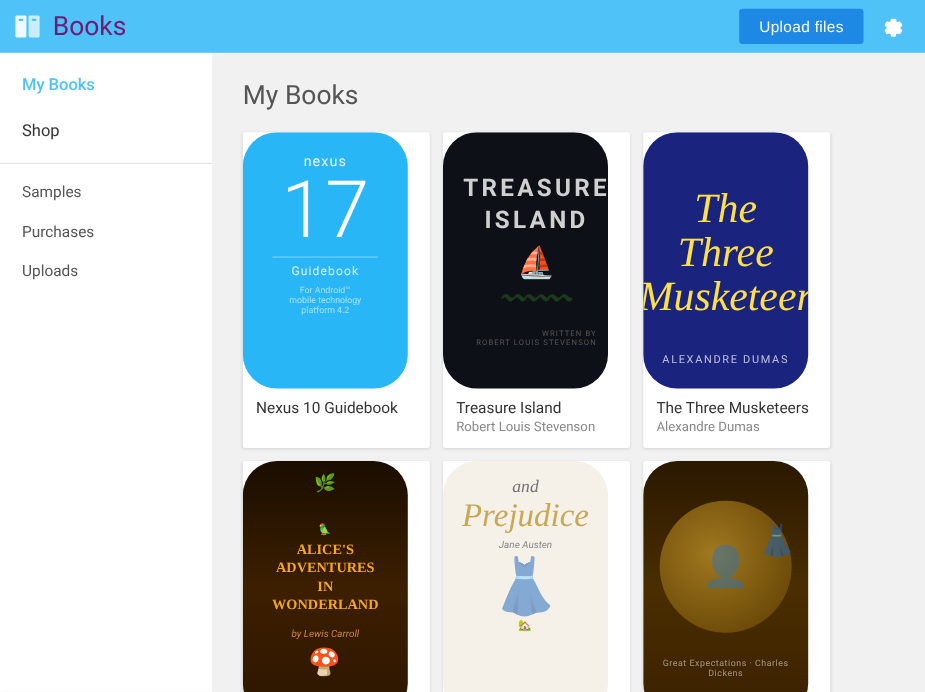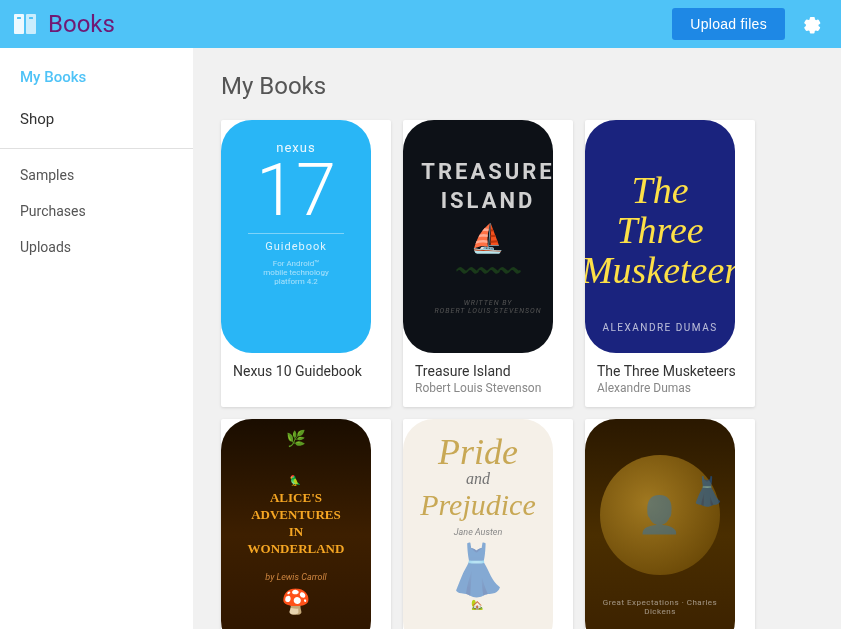--- a/index.html
+++ b/index.html
@@ -224,21 +224,21 @@
           <div class="book-title">Nexus 10 Guidebook</div>
         </div>
       </div>
 
       <div class="book-card">
         <div class="book-cover cover-treasure">
           <div style="display:flex;flex-direction:column;align-items:center;justify-content:center;height:100%;width:100%;padding:10px;">
             <div style="font-size:22px;font-weight:700;color:#d0d0d0;text-align:center;letter-spacing:3px;line-height:1.3;">TREASURE<br>ISLAND</div>
             <div style="font-size:28px;margin-top:6px;color:#666;">⛵</div>
             <div style="font-size:22px;color:#1a3a1a;letter-spacing:-1px;margin-top:-4px;">〰〰〰</div>
-            <div style="font-size:7px;color:#555;margin-top:16px;text-align:center;letter-spacing:1px;font-style:italic;">WRITTEN BY<br>ROBERT LOUIS STEVENSON</div>
+            <div style="font-size:7px;color:#555;margin-top:16px;text-align:right;letter-spacing:1px;">WRITTEN BY<br>ROBERT LOUIS STEVENSON</div>
           </div>
         </div>
         <div class="book-info">
           <div class="book-title">Treasure Island</div>
           <div class="book-author">Robert Louis Stevenson</div>
         </div>
       </div>
 
       <div class="book-card">
         <div class="book-cover cover-musketeer">
@@ -259,21 +259,20 @@
           <div style="font-size:10px;color:#4caf50;text-align:center;margin-top:20px;">🦜</div>
           <div style="font-size:13px;font-weight:bold;color:#f5a623;text-align:center;font-family:Georgia,serif;line-height:1.3;margin-top:4px;padding:0 10px;">ALICE'S<br>ADVENTURES<br>IN<br>WONDERLAND</div>
           <div style="font-size:9px;color:#cd853f;text-align:center;font-style:italic;margin-top:14px;">by Lewis Carroll</div>
           <div style="font-size:24px;margin-top:6px;">🍄</div>
         </div>
 
       </div>
 
       <div class="book-card">
         <div class="book-cover" style="background:#f5f0e8;flex-direction:column;align-items:center;justify-content:flex-start;padding:15px 10px 10px;display:flex;">
-          <div style="font-size:36px;font-style:italic;font-family:Georgia,serif;color:#c8a855;text-align:center;line-height:1.0;">Pride</div>
           <div style="font-size:16px;color:#737373;font-style:italic;font-family:Georgia,serif;">and</div>
           <div style="font-size:30px;font-style:italic;font-family:Georgia,serif;color:#c8a855;line-height:1.1;text-align:center;">Prejudice</div>
           <div style="font-size:9px;color:#888;margin-top:6px;font-style:italic;text-align:center;">Jane Austen</div>
           <div style="margin-top:8px;font-size:50px;color:#c8a855;opacity:0.5;line-height:1;">👗</div>
           <div style="font-size:10px;color:#aaa;margin-top:4px;">🏡</div>
         </div>
 
       </div>
 
       <div class="book-card">

